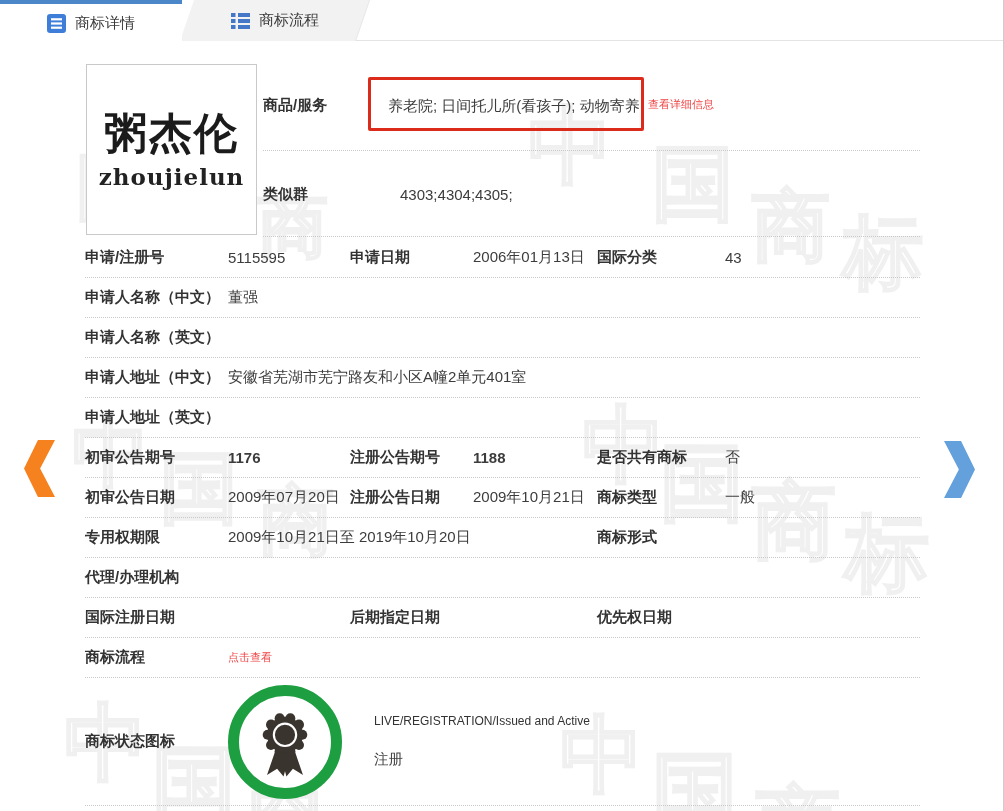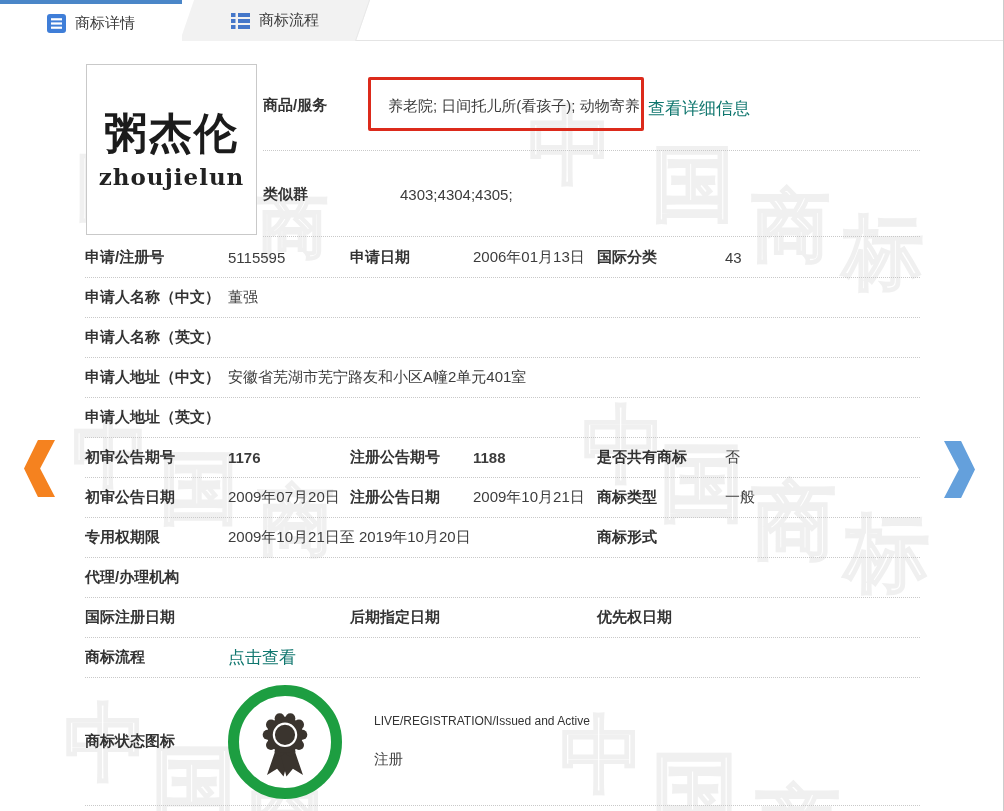--- a/index.html
+++ b/index.html
@@ -27,21 +27,21 @@
   .tm-box { position:absolute; left:86px; top:64px; width:171px; height:171px;
             border:1px solid #c9c9c9; background:#fff; z-index:2; text-align:center; }
   .tm-cn { margin-top:40px; font-size:43px; font-weight:900; letter-spacing:2px; color:#1b1b1b;
            font-family:"DejaVu Sans", sans-serif; }
   .tm-py { font-size:23px; font-weight:bold; letter-spacing:1px; color:#222;
            font-family:"DejaVu Serif", serif; }
   
   .abs { position:absolute; z-index:2; white-space:nowrap; }
   .lbl { font-size:15px; font-weight:bold; color:#333; }
   .val { font-size:15px; color:#3c3c3c; }
-  .link { font-size:17px; color:#0f766e; text-decoration:none; cursor:pointer; }
+  .link { font-size:11px; color:#ef4444; text-decoration:none; cursor:pointer; }
   .red-box { position:absolute; left:368px; top:77px; width:276px; height:54px;
              border:3px solid #dc2a1b; border-radius:2px; z-index:3; }
   .dots { position:absolute; border-top:1px dotted #c9c9c9; height:0; z-index:1; }
   
   .rows { position:absolute; left:85px; top:238px; width:835px; z-index:2; }
   .row { display:grid; grid-template-columns:143px 122px 123px 124px 128px auto;
          height:40px; align-items:center; border-bottom:1px dotted #c9c9c9; }
   .row .cell { white-space:nowrap; overflow:visible; }
   .c2 { grid-column:2; } .c3 { grid-column:3; } .c4 { grid-column:4; }
   .c5 { grid-column:5; } .c6 { grid-column:6; }

